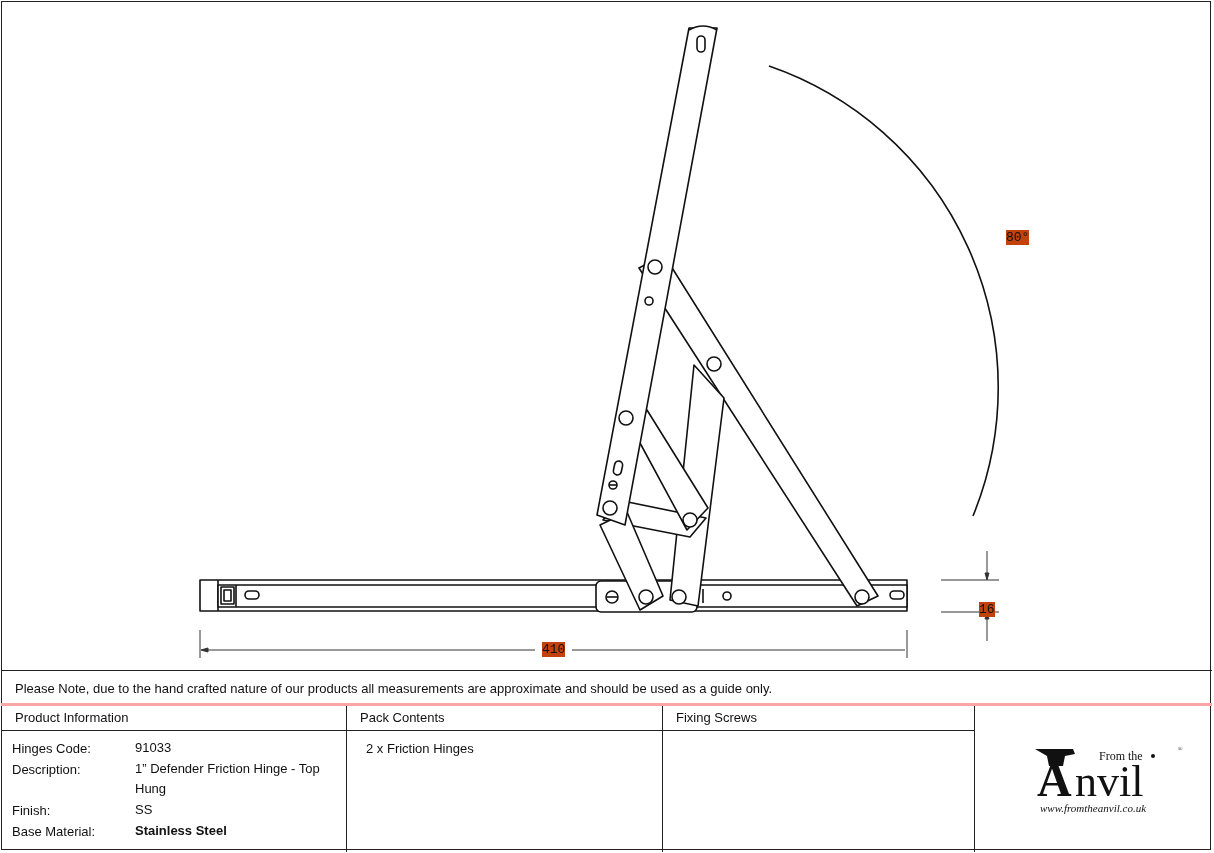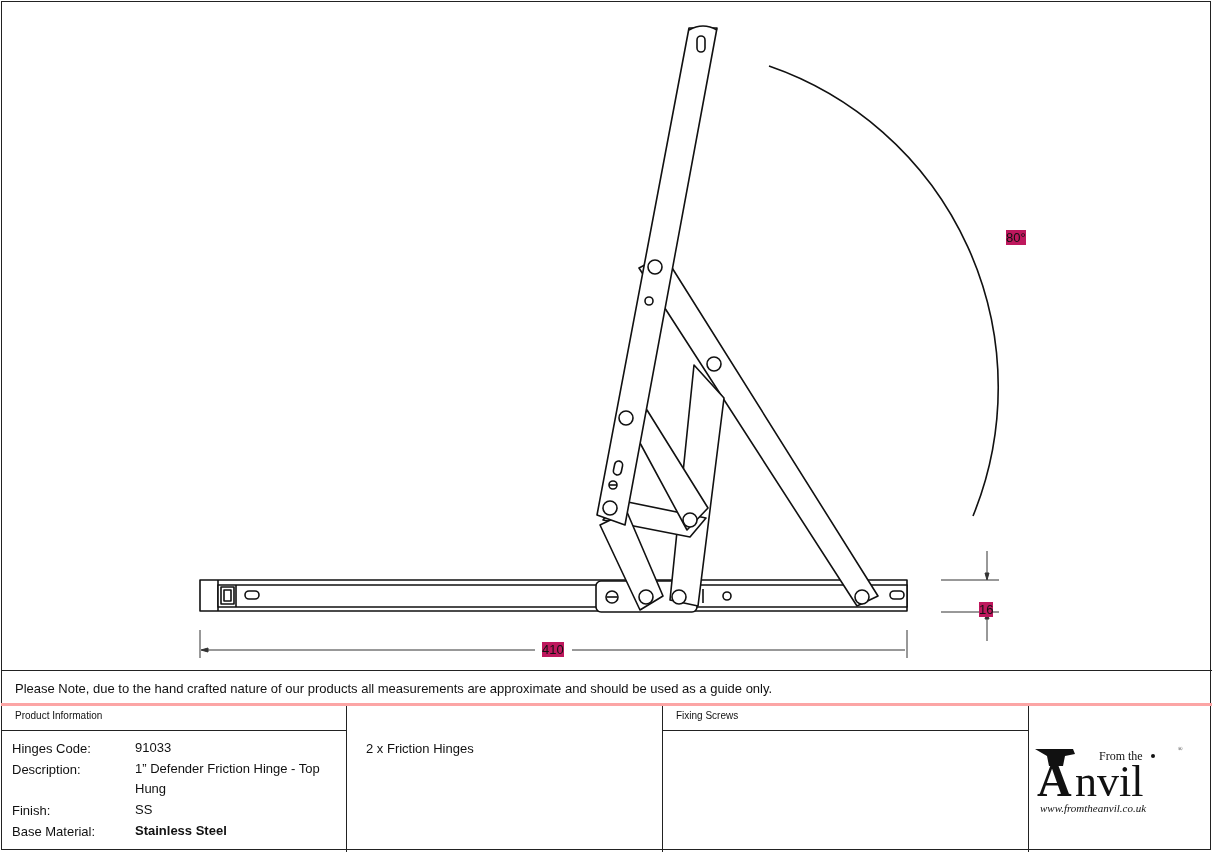--- a/index.html
+++ b/index.html
@@ -3,31 +3,31 @@
 <meta charset="utf-8">
 <style>
   html, body { margin:0; padding:0; background:#ffffff; }
   body { width:1214px; height:853px; position:relative; overflow:hidden; font-family:"Liberation Sans", sans-serif; color:#111; }
   .frame { position:absolute; left:1px; top:1px; width:1210px; height:849px; border:1px solid #222; box-sizing:border-box; }
   .drawing { position:absolute; left:0; top:0; width:1214px; height:670px; }
   .note-row { position:absolute; left:1px; top:670px; width:1211px; height:36px; border-top:1px solid #222; border-bottom:3px solid #fca5a5; box-sizing:border-box; }
   .note-text { position:absolute; left:14px; top:10px; font-size:13px; }
   .col { position:absolute; top:706px; height:146px; box-sizing:border-box; }
   .col-head { position:absolute; top:0; left:0; right:0; height:25px; border-bottom:1px solid #222; box-sizing:border-box; }
-  .col-head span { position:absolute; left:14px; top:4px; font-size:10px; }
+  .col-head span { position:absolute; left:14px; top:4px; font-size:13px; }
   .col1 { left:1px; width:346px; border-right:1px solid #222; }
   .col2 { left:346px; width:317px; border-right:1px solid #222; }
-  .col3 { left:662px; width:367px; border-right:1px solid #222; }
+  .col3 { left:662px; width:313px; border-right:1px solid #222; }
   .col4 { left:999px; width:213px; }
   .info-row { position:absolute; left:11px; font-size:13px; }
   .info-label { position:absolute; left:0; width:105px; }
   .info-val { position:absolute; left:105px; width:200px; line-height:20px;margin-left:18px; }
   .pack-item { position:absolute; left:20px; top:35px; font-size:13px; }
   .logo { position:absolute; left:36px; top:40px; width:150px; height:68px; }
-  .dim-label { position:absolute; font-size:13px; background:#be185d; }
+  .dim-label { position:absolute; font-size:13px; background:#c2410c;font-family:Liberation Mono, monospace; }
 </style>
 </head>
 <body>
 
 <div class="frame"></div>
 
 <svg class="drawing" width="1214" height="670" viewBox="0 0 1214 670" xmlns="http://www.w3.org/2000/svg">
   <g fill="#fff" stroke="#111" stroke-width="1.6" stroke-linejoin="round">
 
     <g>
@@ -118,20 +118,23 @@
     <span class="info-label">Finish:</span>
     <span class="info-val" style="top:-3px;">SS</span>
   </div>
   <div class="info-row" style="top:118px;">
     <span class="info-label">Base Material:</span>
     <span class="info-val" style="top:-3px;font-weight:bold;">Stainless Steel</span>
   </div>
 </div>
 
 <div class="col col2">
+  <div class="col-head">
+      <span>Pack Contents</span>
+    </div>
   <div class="pack-item">2 x Friction Hinges</div>
 </div>
 
 <div class="col col3">
   <div class="col-head">
       <span>Fixing Screws</span>
     </div>
 </div>
 
 <div class="col col4">

